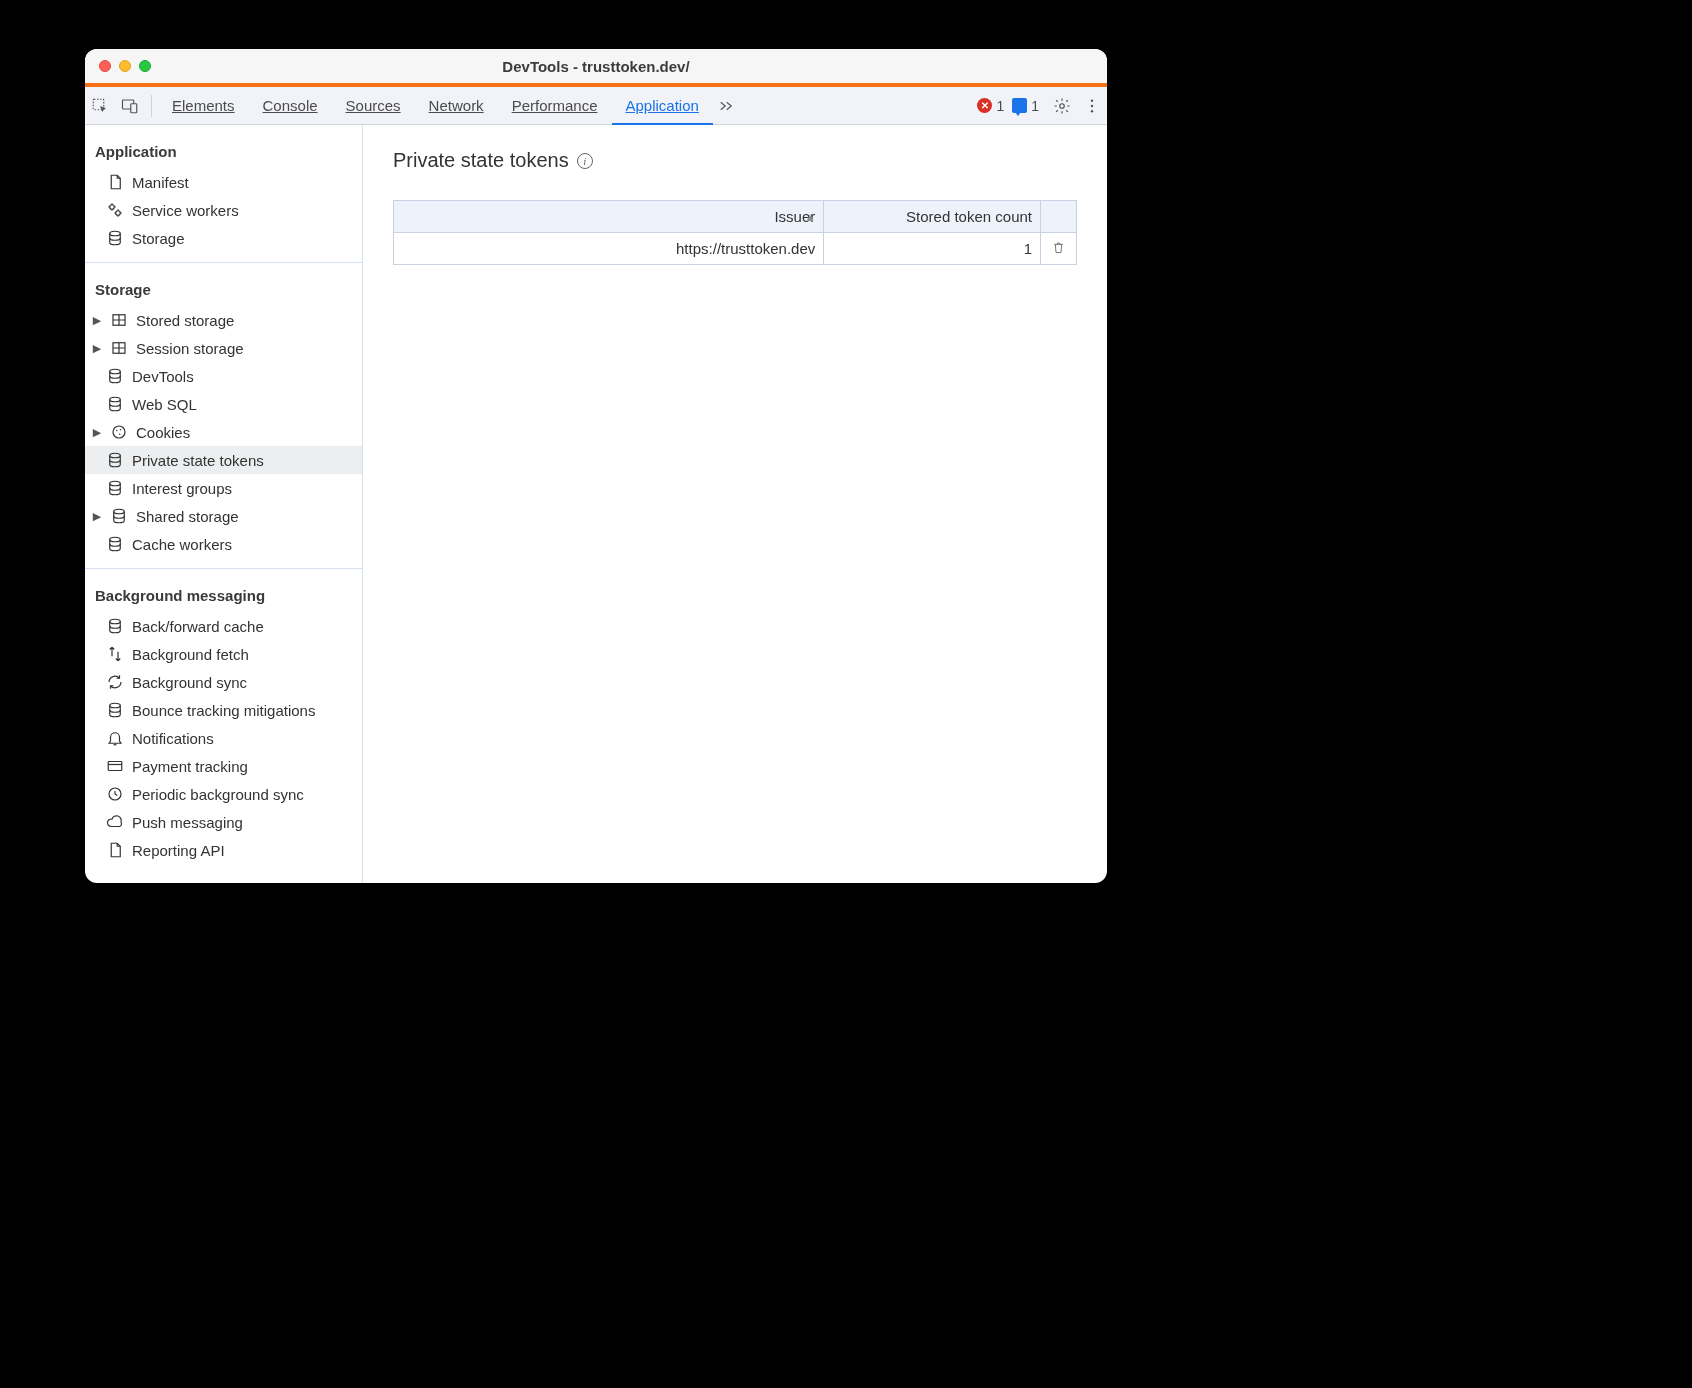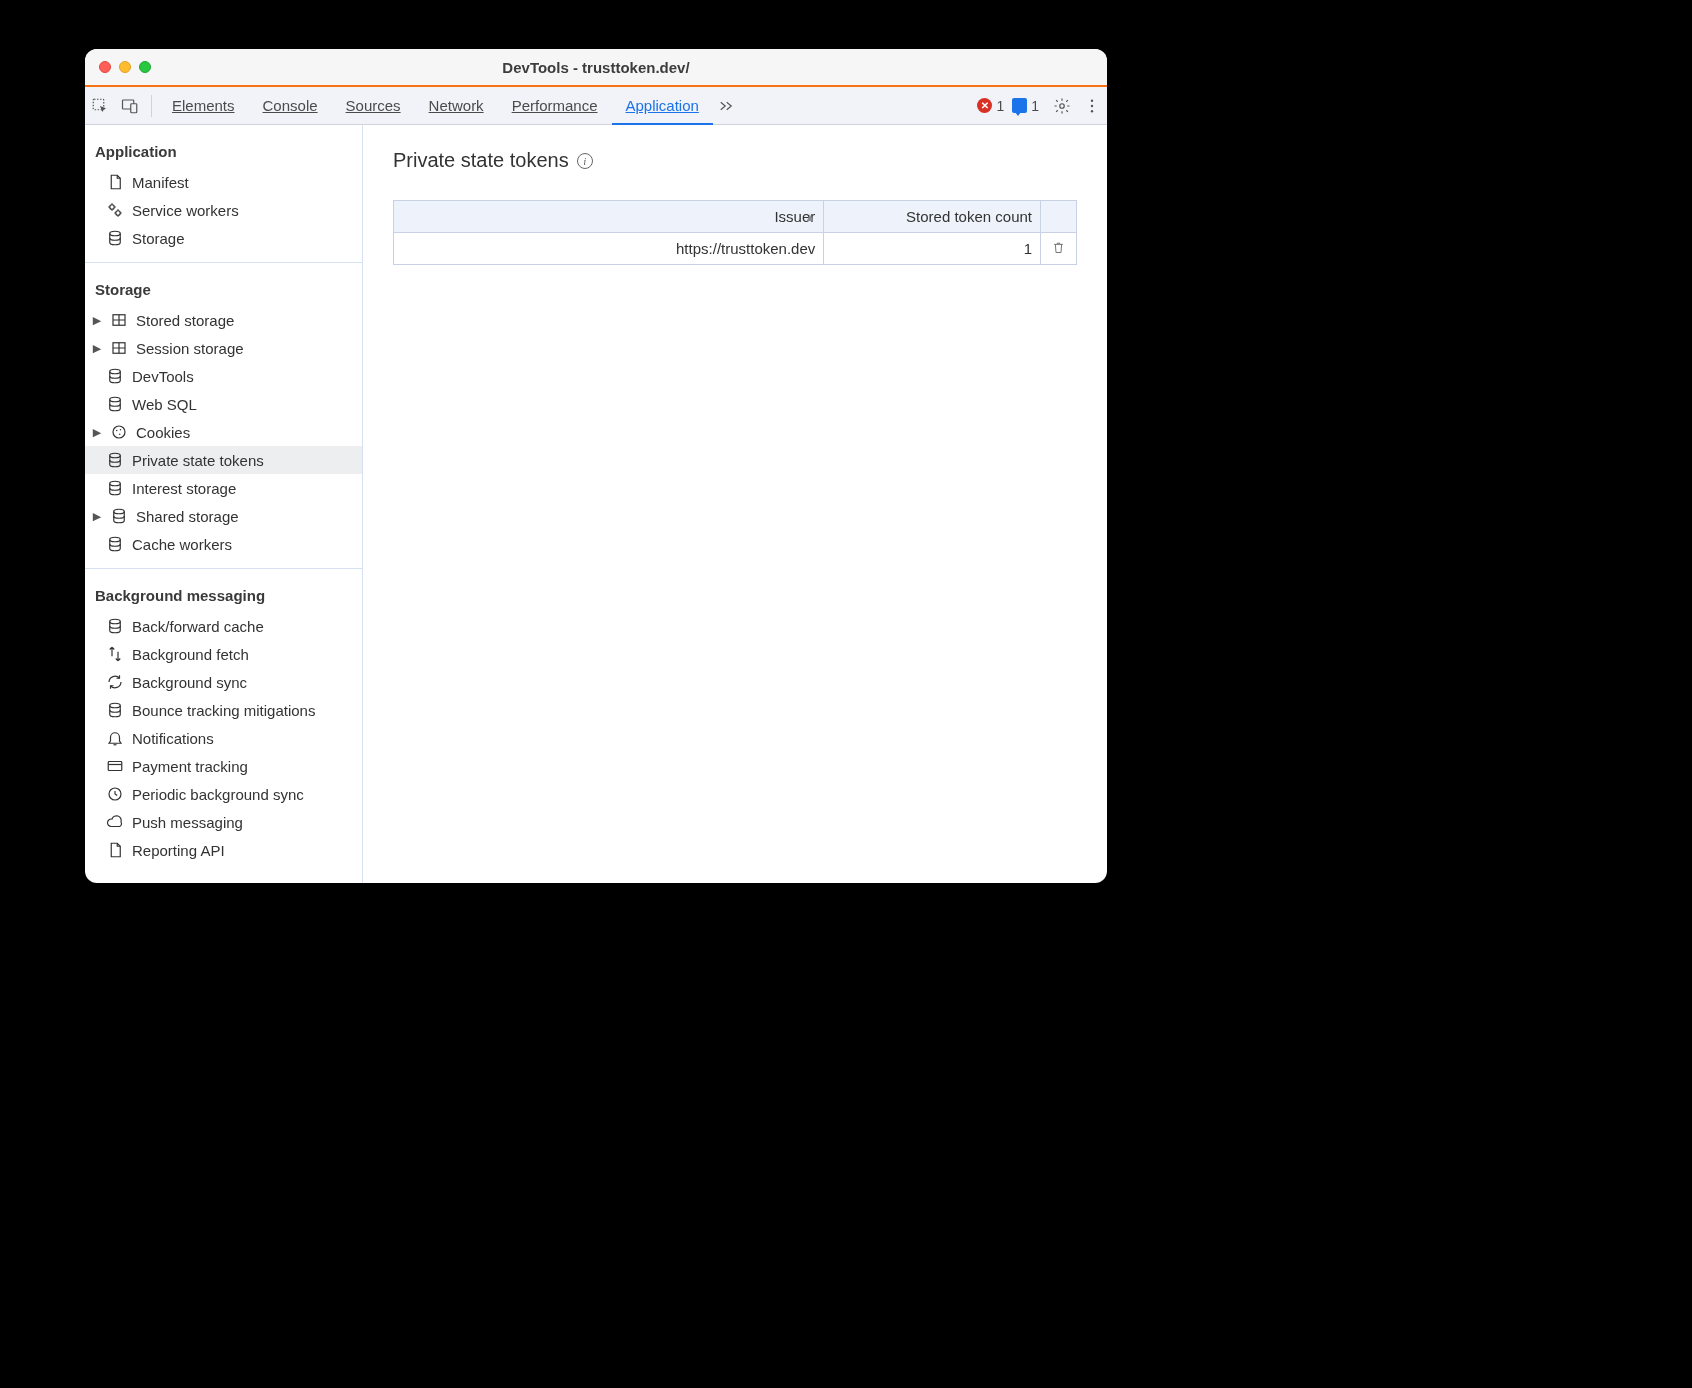--- a/index.html
+++ b/index.html
@@ -7,21 +7,21 @@
   .stage { position: relative; width: 1692px; height: 1388px; }
   .window {
     position: absolute; left: 85px; top: 49px; width: 1022px; height: 834px;
     background: #fff; border-radius: 12px; overflow: hidden;
     box-shadow: 0 20px 60px rgba(0,0,0,0.55), 0 0 0 1px rgba(0,0,0,0.15);
     display: flex; flex-direction: column;
   }
   
   .titlebar {
     height: 38px; background: #f6f6f7; display: flex; align-items: center; position: relative;
-    border-bottom: 2px solid #f97316;
+    border-bottom: 4px solid #f97316;
   }
   .traffic { display: flex; gap: 8px; padding-left: 14px; }
   .dot { width: 12px; height: 12px; border-radius: 50%; }
   .dot.red { background: #ff5f57; border: 1px solid #e1483f; }
   .dot.yellow { background: #febc2e; border: 1px solid #e0a326; }
   .dot.green { background: #28c840; border: 1px solid #20a733; }
   .title { position: absolute; left: 0; right: 0; text-align: center; font-size: 15px; font-weight: 600; color: #3c3c3c; pointer-events: none; }
   
   .toolbar {
     height: 38px; background: #f1f3f8; border-bottom: 1px solid #cfd3dc;
@@ -224,21 +224,21 @@
           <span>Private state tokens</span>
         </li>
         <li class="nested">
           <span class="ico">
                 <svg viewBox="0 0 24 24">
                   <ellipse cx="12" cy="6" rx="7" ry="3"></ellipse>
                   <path d="M5 6v12c0 1.7 3.1 3 7 3s7-1.3 7-3V6"></path>
                   <path d="M5 12c0 1.7 3.1 3 7 3s7-1.3 7-3"></path>
                 </svg>
               </span>
-          <span>Interest storage</span>
+          <span>Interest groups</span>
         </li>
         <li class="nested">
           <span class="arrow">▶</span>
           <span class="ico">
                 <svg viewBox="0 0 24 24">
                   <ellipse cx="12" cy="6" rx="7" ry="3"></ellipse>
                   <path d="M5 6v12c0 1.7 3.1 3 7 3s7-1.3 7-3V6"></path>
                   <path d="M5 12c0 1.7 3.1 3 7 3s7-1.3 7-3"></path>
                 </svg>
               </span>

